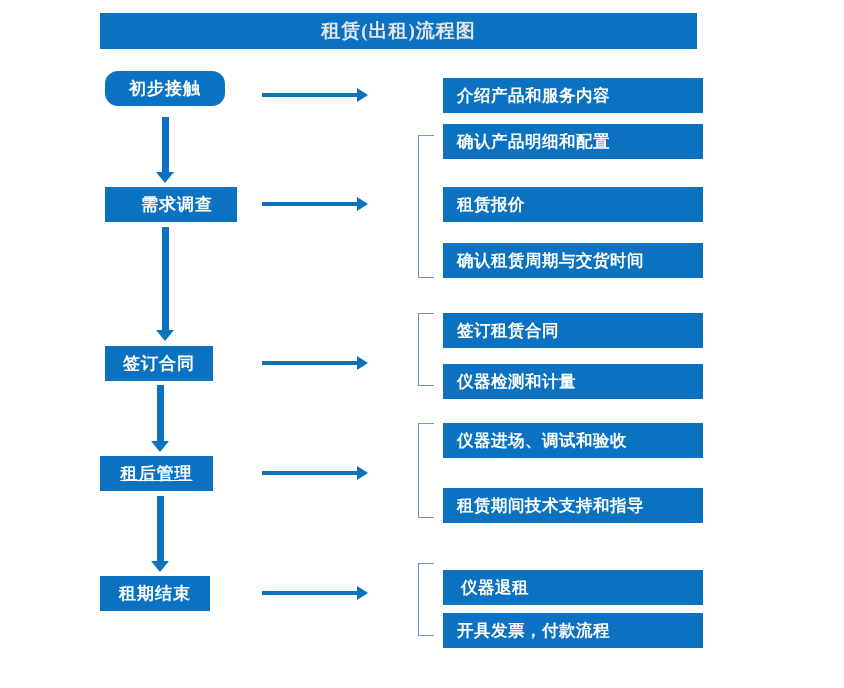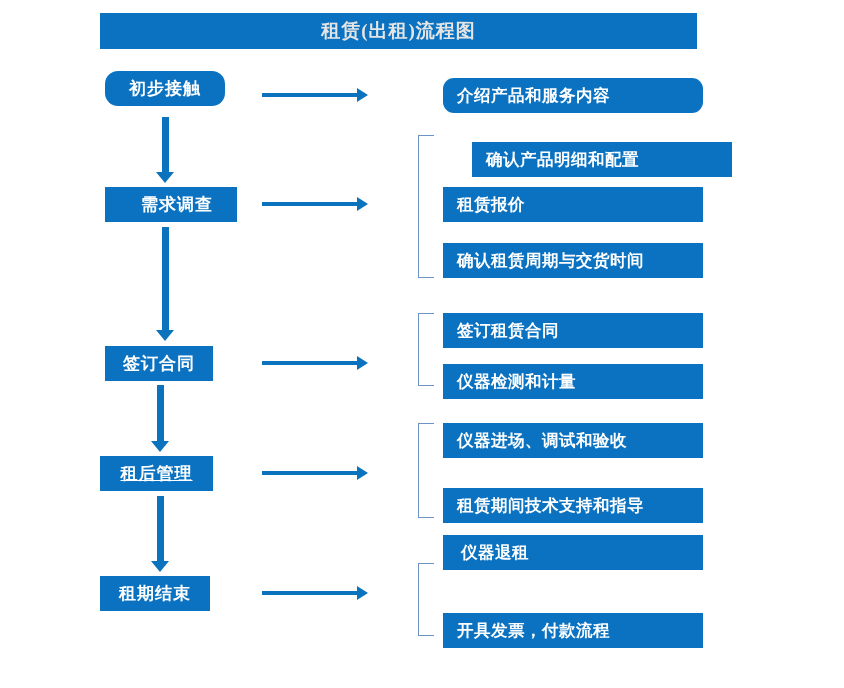--- a/index.html
+++ b/index.html
@@ -190,33 +190,33 @@
   </div>
 
   <div class="bracket" style="left:418px; top:135px; height:143px;"></div>
 
   <div class="bracket" style="left:418px; top:313px; height:73px;"></div>
 
   <div class="bracket" style="left:418px; top:423px; height:95px;"></div>
 
   <div class="bracket" style="left:418px; top:563px; height:73px;"></div>
 
-  <div class="detail-box" style="top:78px;border-radius:11px;">介绍产品和服务内容</div>
-
-  <div class="detail-box" style="top:142px;margin-left:29px;">确认产品明细和配置</div>
+  <div class="detail-box" style="top:78px;">介绍产品和服务内容</div>
+
+  <div class="detail-box" style="top:124px;">确认产品明细和配置</div>
 
   <div class="detail-box" style="top:187px;">租赁报价</div>
 
   <div class="detail-box" style="top:313px;">签订租赁合同</div>
 
   <div class="detail-box" style="top:243px;">确认租赁周期与交货时间</div>
 
   <div class="detail-box" style="top:364px;">仪器检测和计量</div>
 
   <div class="detail-box" style="top:423px;">仪器进场、调试和验收</div>
 
   <div class="detail-box" style="top:488px;">租赁期间技术支持和指导</div>
 
-  <div class="detail-box" style="top:535px;padding-left:18px;">仪器退租</div>
+  <div class="detail-box" style="top:570px;padding-left:18px;">仪器退租</div>
 
   <div class="detail-box" style="top:613px;">开具发票，付款流程</div>
 
 </div>
 
 </body></html>

